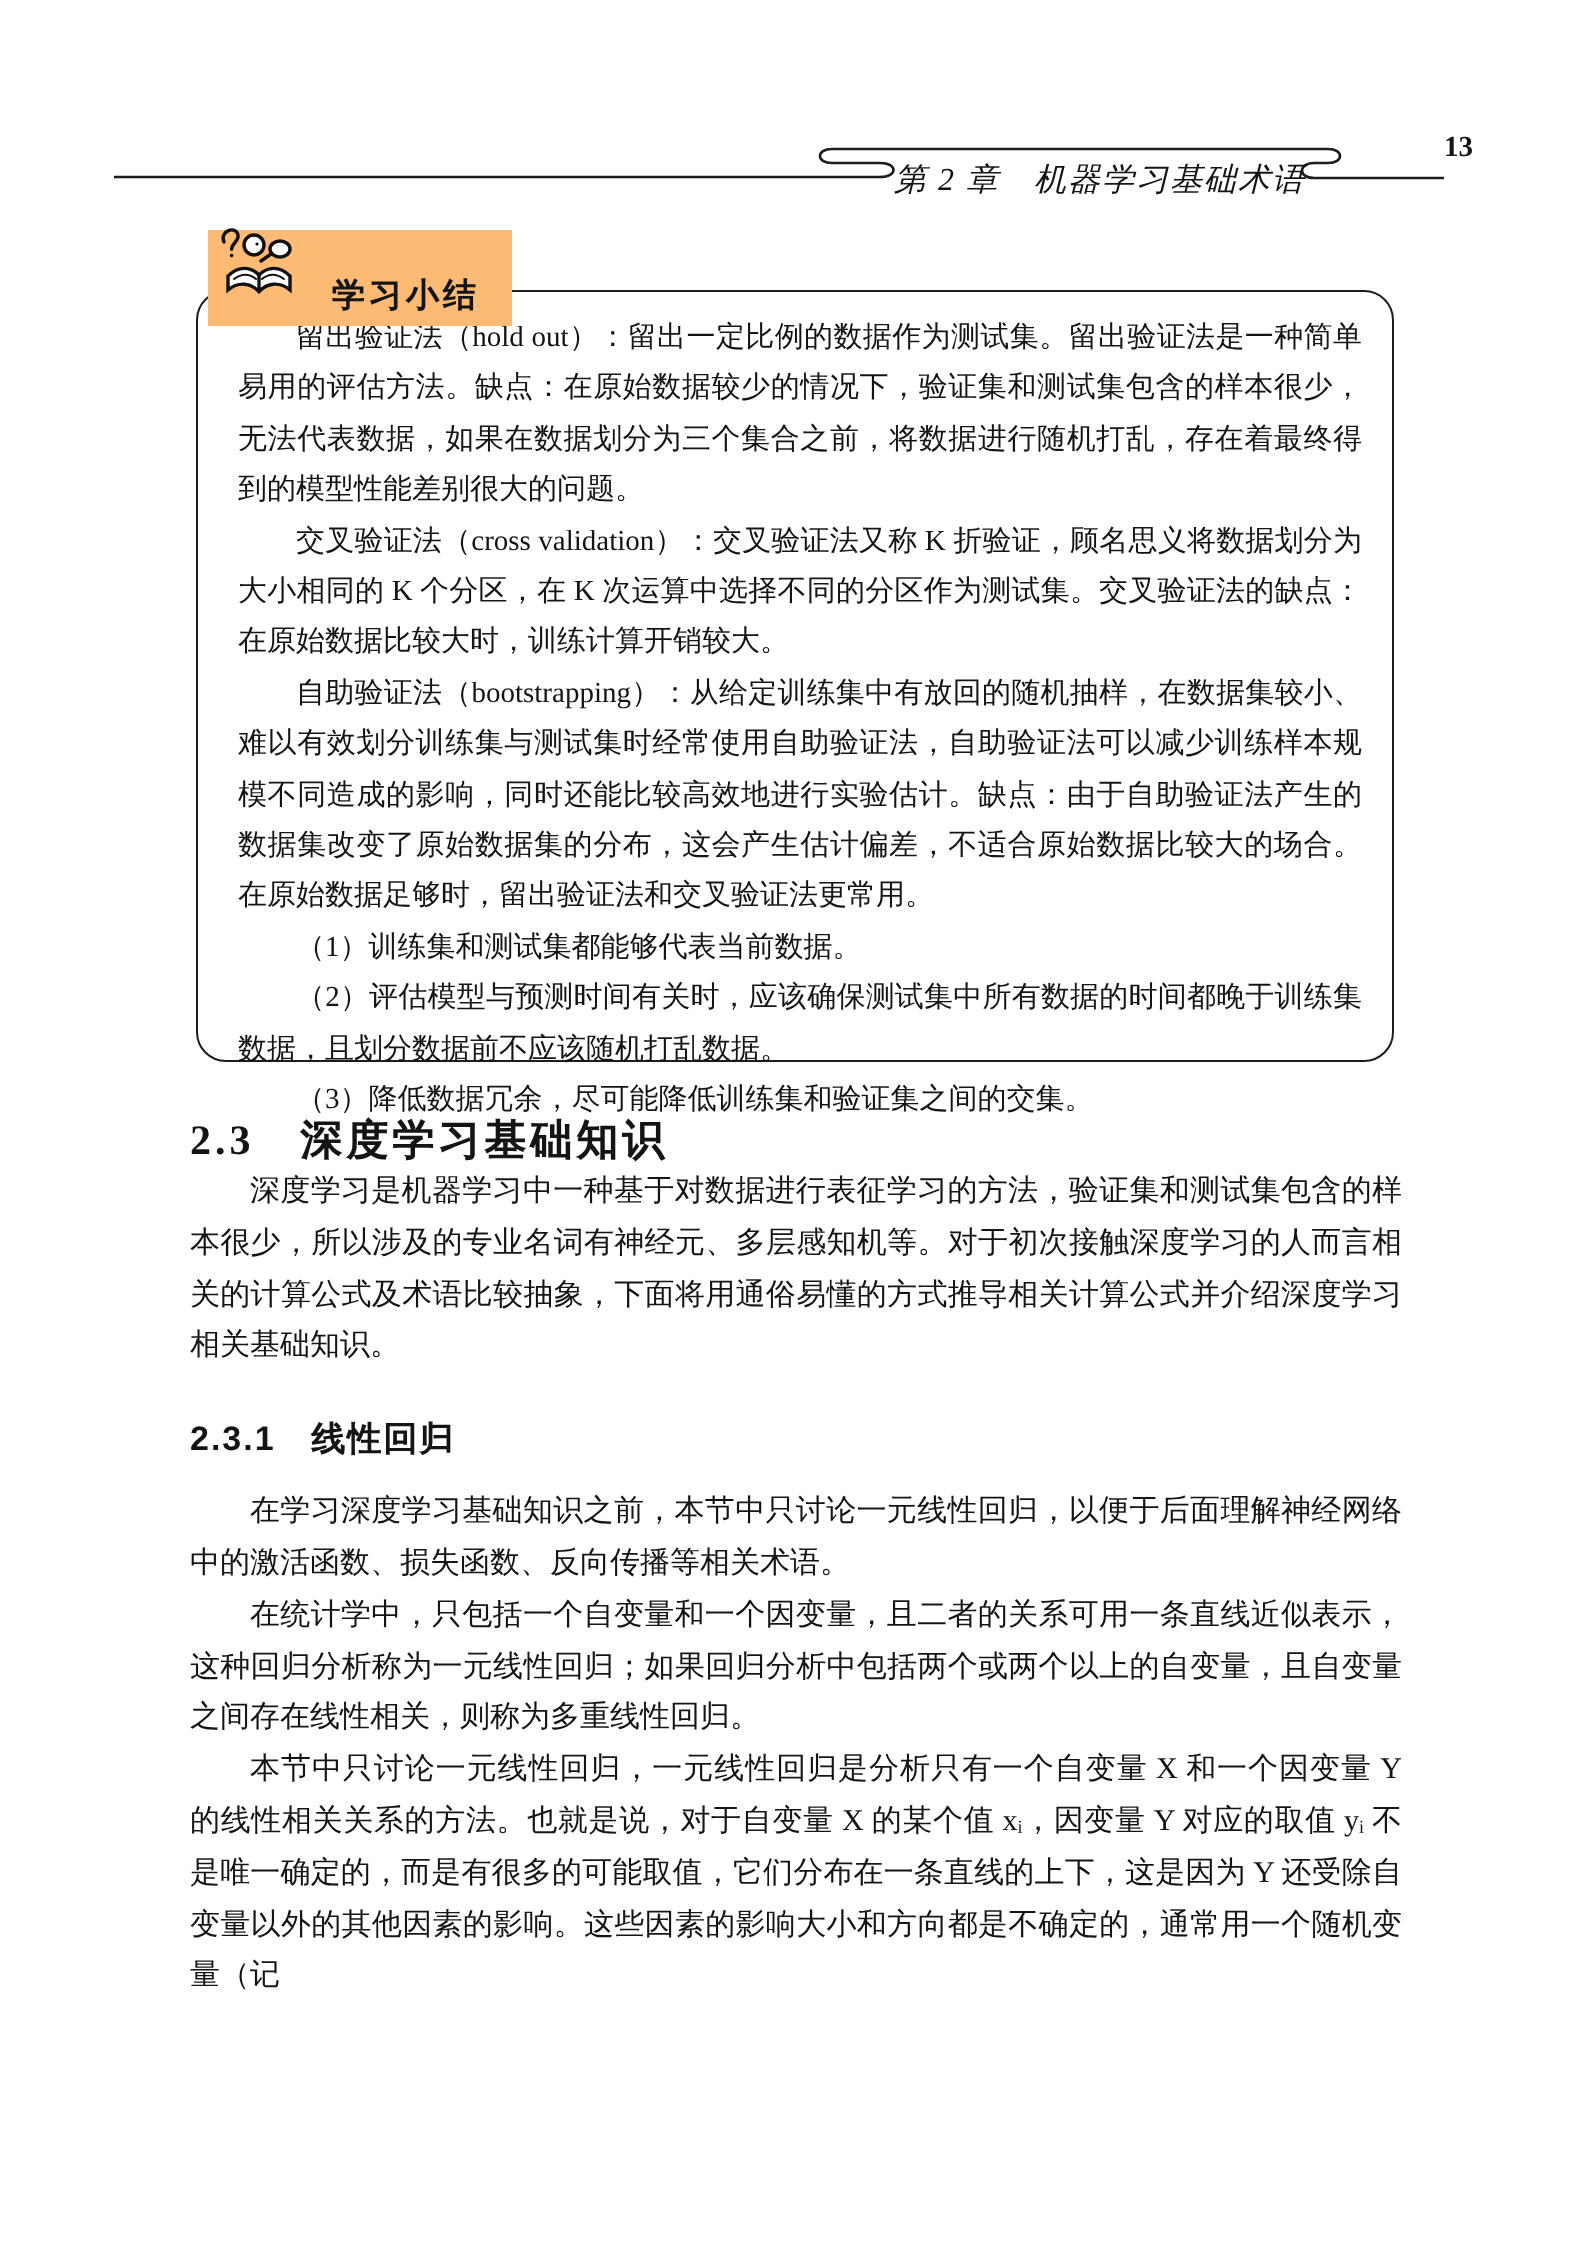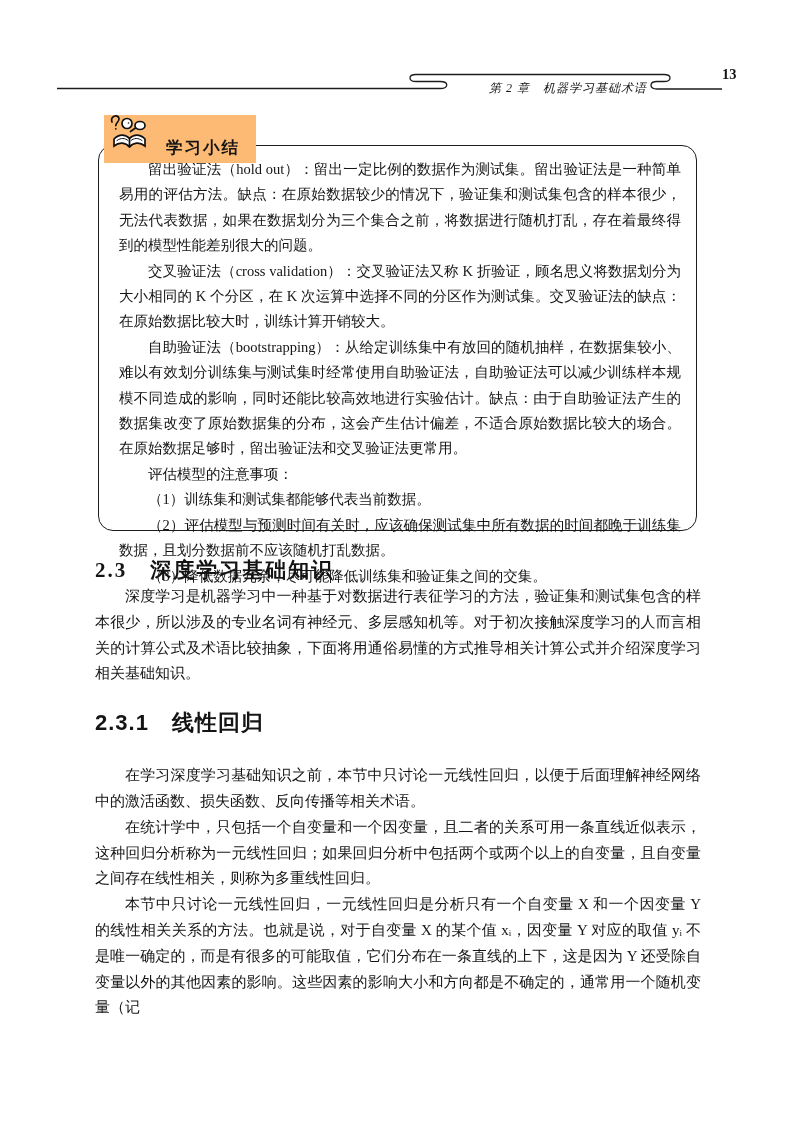--- a/index.html
+++ b/index.html
@@ -10,21 +10,21 @@
     font-family:"Liberation Serif","DejaVu Serif",serif;
     color:#141414;
     overflow:hidden;
   }
 
   
   .header { position:absolute; top:60px; left:0; width:793px; height:50px; }
   .header svg { position:absolute; top:0; left:0; }
   .chapter-title {
     position:absolute; top:20px; left:447px; width:200px;
-    font-style:italic; font-size:12px; letter-spacing:1px;
+    font-style:italic; font-size:16px; letter-spacing:1px;
     text-align:right; white-space:nowrap;
   }
   .page-number {
     position:absolute; top:6px; left:722px;
     font-size:14.5px; font-weight:bold;
   }
 
   
   .summary-box {
     position:absolute; top:145px; left:98px;
@@ -55,23 +55,23 @@
     margin:0; text-align:left;
     font-size:21px; font-weight:bold; letter-spacing:2px;
     font-family:"Liberation Serif","DejaVu Serif",serif;
   }
   .intro { margin:30px 0 0 0; }
   .body-text {
     font-size:15px; line-height:25.8px; text-align:justify;
   }
   .body-text p, p.body-text { text-indent:2em; margin:0; }
   .subsection-heading {
-    margin:21px 0 25px 0;
+    margin:21px 0 13px 0;
     font-family:"Liberation Sans","DejaVu Sans",sans-serif;
-    font-size:22px; font-weight:bold; letter-spacing:1px;
+    font-size:17px; font-weight:bold; letter-spacing:1px;
   }
 </style>
 </head>
 <body>
 
 <div class="page">
 
   <div class="header">
     <svg width="793" height="50" viewBox="0 0 793 50">
       <path d="M57,28.5 H440 C449,28.5 449,21.5 440,21.5 H416 C408,21.5 408,14.5 416,14.5 H664 C672,14.5 672,21.5 664,21.5 H657 C649,21.5 649,29 657,29 H722" fill="none" stroke="#1c1c1c" stroke-width="1.3"></path>
@@ -97,21 +97,20 @@
             <path d="M25,28.5 C28,26 32,25.5 36,28.5" stroke-width="1"></path>
           </g>
         </svg>
       </span>
       <span class="summary-title">学习小结</span>
     </div>
     <div class="summary-body">
       <p>留出验证法（hold out）：留出一定比例的数据作为测试集。留出验证法是一种简单易用的评估方法。缺点：在原始数据较少的情况下，验证集和测试集包含的样本很少，无法代表数据，如果在数据划分为三个集合之前，将数据进行随机打乱，存在着最终得到的模型性能差别很大的问题。</p>
       <p>交叉验证法（cross validation）：交叉验证法又称 K 折验证，顾名思义将数据划分为大小相同的 K 个分区，在 K 次运算中选择不同的分区作为测试集。交叉验证法的缺点：在原始数据比较大时，训练计算开销较大。</p>
       <p>自助验证法（bootstrapping）：从给定训练集中有放回的随机抽样，在数据集较小、难以有效划分训练集与测试集时经常使用自助验证法，自助验证法可以减少训练样本规模不同造成的影响，同时还能比较高效地进行实验估计。缺点：由于自助验证法产生的数据集改变了原始数据集的分布，这会产生估计偏差，不适合原始数据比较大的场合。在原始数据足够时，留出验证法和交叉验证法更常用。</p>
-      <p>评估模型的注意事项：</p>
       <p>（1）训练集和测试集都能够代表当前数据。</p>
       <p>（2）评估模型与预测时间有关时，应该确保测试集中所有数据的时间都晚于训练集数据，且划分数据前不应该随机打乱数据。</p>
       <p>（3）降低数据冗余，尽可能降低训练集和验证集之间的交集。</p>
     </div>
   </div>
 
   <div class="main">
     <h1 class="section-heading">2.3　深度学习基础知识</h1>
 
     <p class="intro body-text">深度学习是机器学习中一种基于对数据进行表征学习的方法，验证集和测试集包含的样本很少，所以涉及的专业名词有神经元、多层感知机等。对于初次接触深度学习的人而言相关的计算公式及术语比较抽象，下面将用通俗易懂的方式推导相关计算公式并介绍深度学习相关基础知识。</p>

